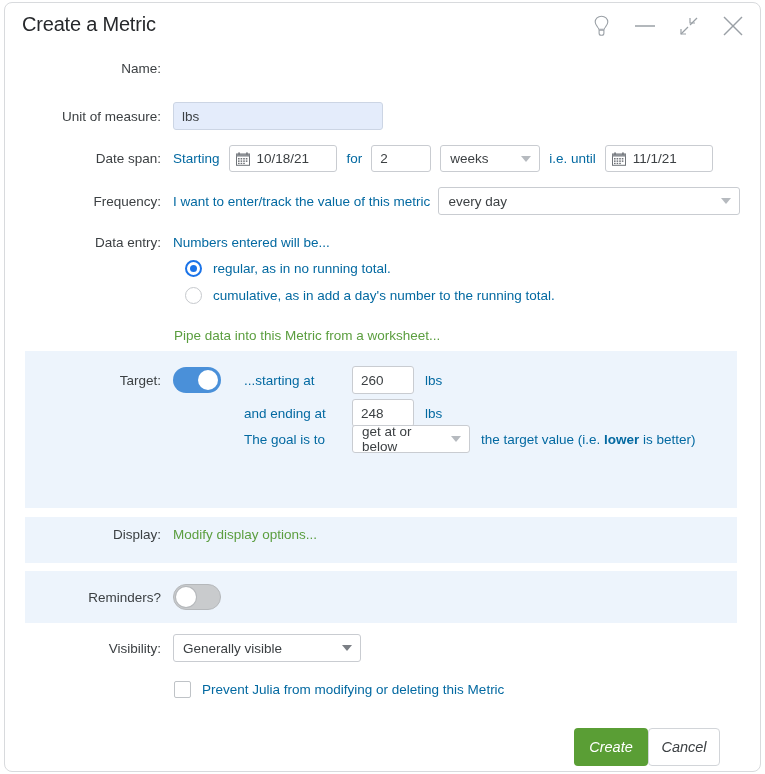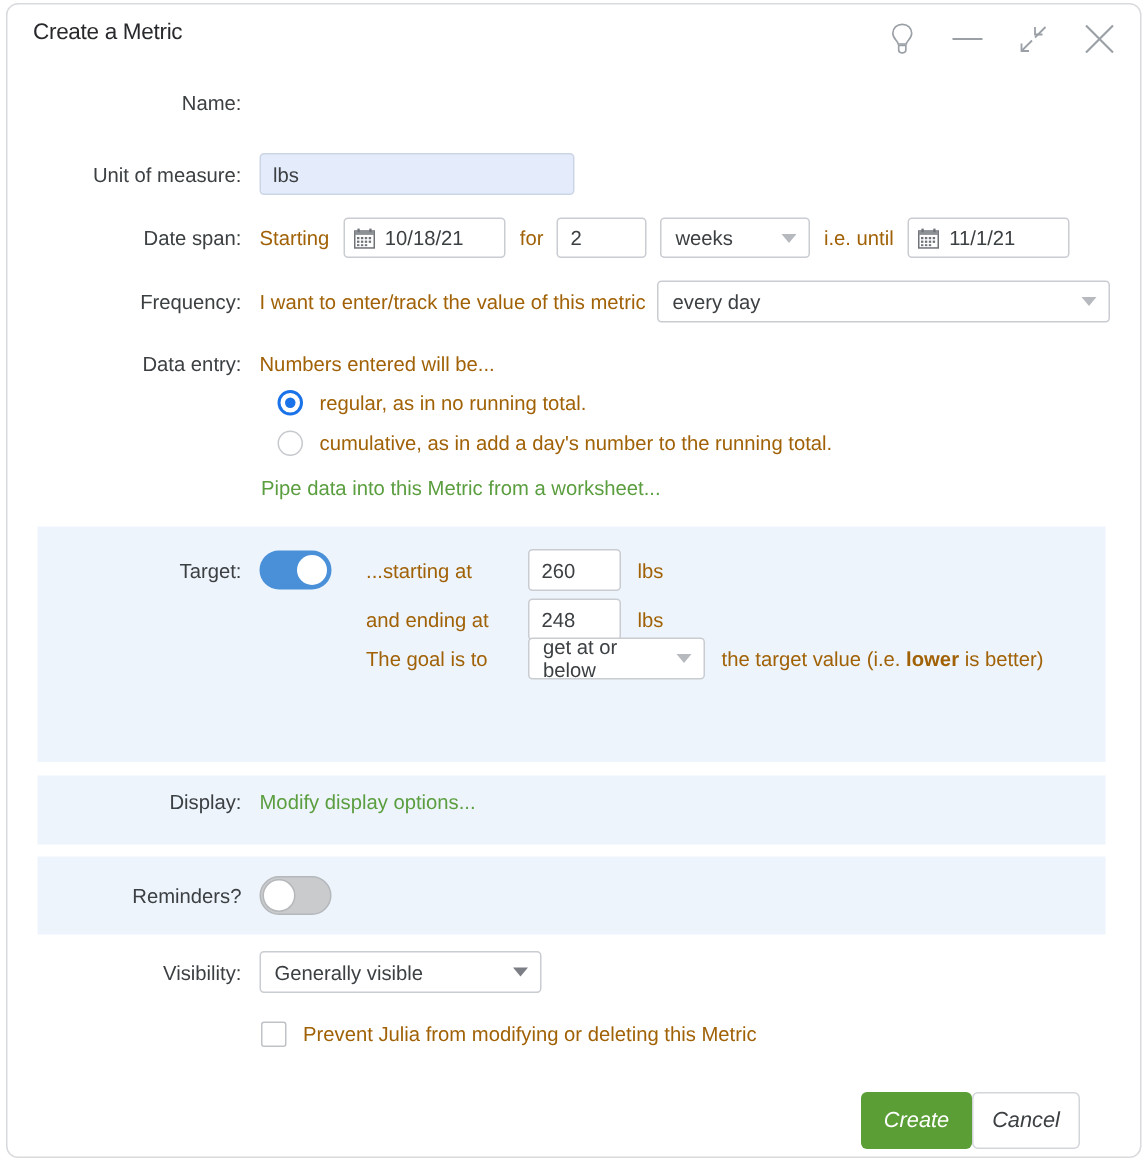--- a/index.html
+++ b/index.html
@@ -29,21 +29,21 @@
 
   
   .titlebar {
     position: relative;
     height: 48px;
   }
   .title {
     position: absolute;
     left: 17px;
     top: 10px;
-    font-size: 15px;
+    font-size: 20px;
     color: #27292c;
     letter-spacing: -0.2px;
   }
   .win-btns {
     position: absolute;
     right: 12px;
     top: 8px;
     display: flex;
     align-items: center;
     gap: 14px;
@@ -69,21 +69,21 @@
     text-align: right;
     font-size: 13.5px;
     color: #3c4043;
     padding-right: 0;
     flex: none;
   }
   .after-lbl { margin-left: 12px; }
 
   .txt {
     font-size: 13.5px;
-    color: #a16207;
+    color: #0369a1;
   }
 
   
   .input {
     box-sizing: border-box;
     height: 27px;
     border: 1px solid #c9ccd1;
     border-radius: 3px;
     background: #ffffff;
     font-size: 13.5px;
@@ -353,21 +353,21 @@
   <div class="radio-row" style="position:absolute; left:180px; top:257px;">
     <div class="radio on"></div>
     <div class="txt">regular, as in no running total.</div>
   </div>
 
   <div class="radio-row" style="position:absolute; left:180px; top:284px;">
     <div class="radio off"></div>
     <div class="txt">cumulative, as in add a day's number to the running total.</div>
   </div>
 
-  <div class="link" style="position:absolute; left:169px; top:315px;">Pipe data into this Metric from a worksheet...</div>
+  <div class="link" style="position:absolute; left:169px; top:325px;">Pipe data into this Metric from a worksheet...</div>
 
   <div class="panel" style="top:348px; height:157px;">
     <div class="row" style="position:absolute; left:-20px; top:15px;">
       <div class="lbl">Target:</div>
       <div class="toggle on after-lbl">
         <div class="knob"></div>
       </div>
       <div class="txt" style="margin-left:23px; width:88px;">...starting at</div>
       <div class="input input-target" style="margin-left:20px;">260</div>
       <div class="txt" style="margin-left:11px;">lbs</div>

